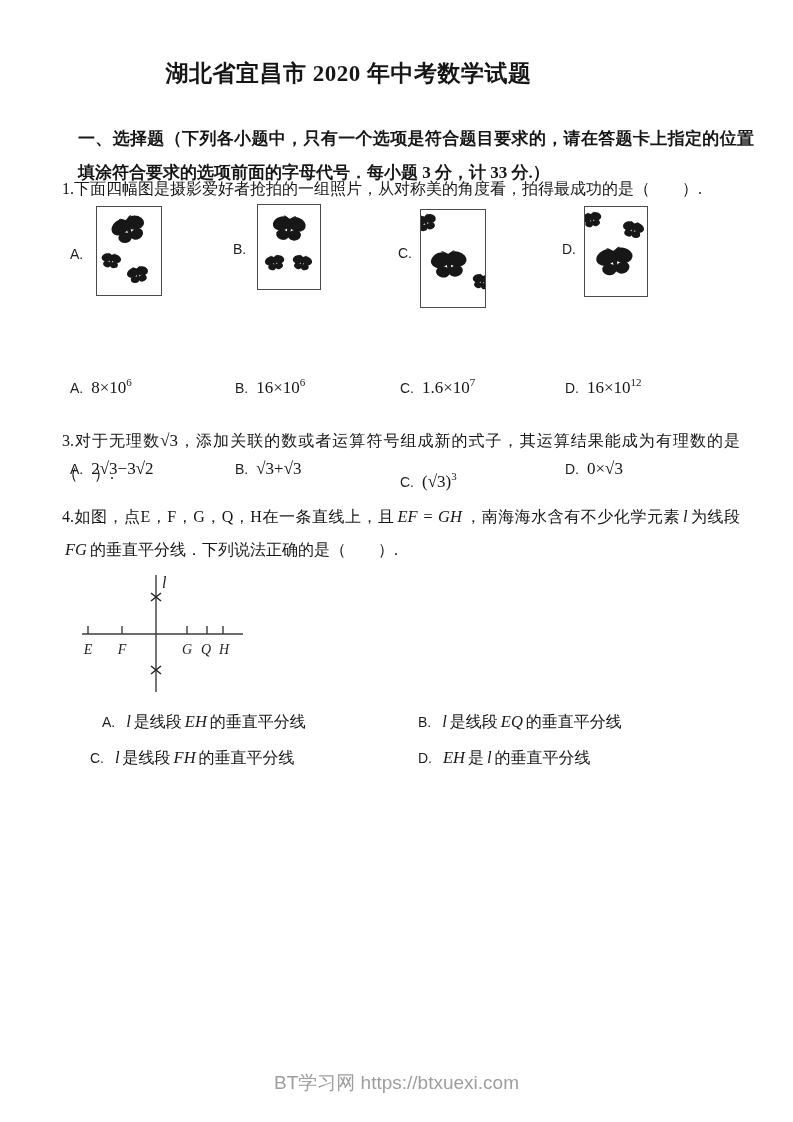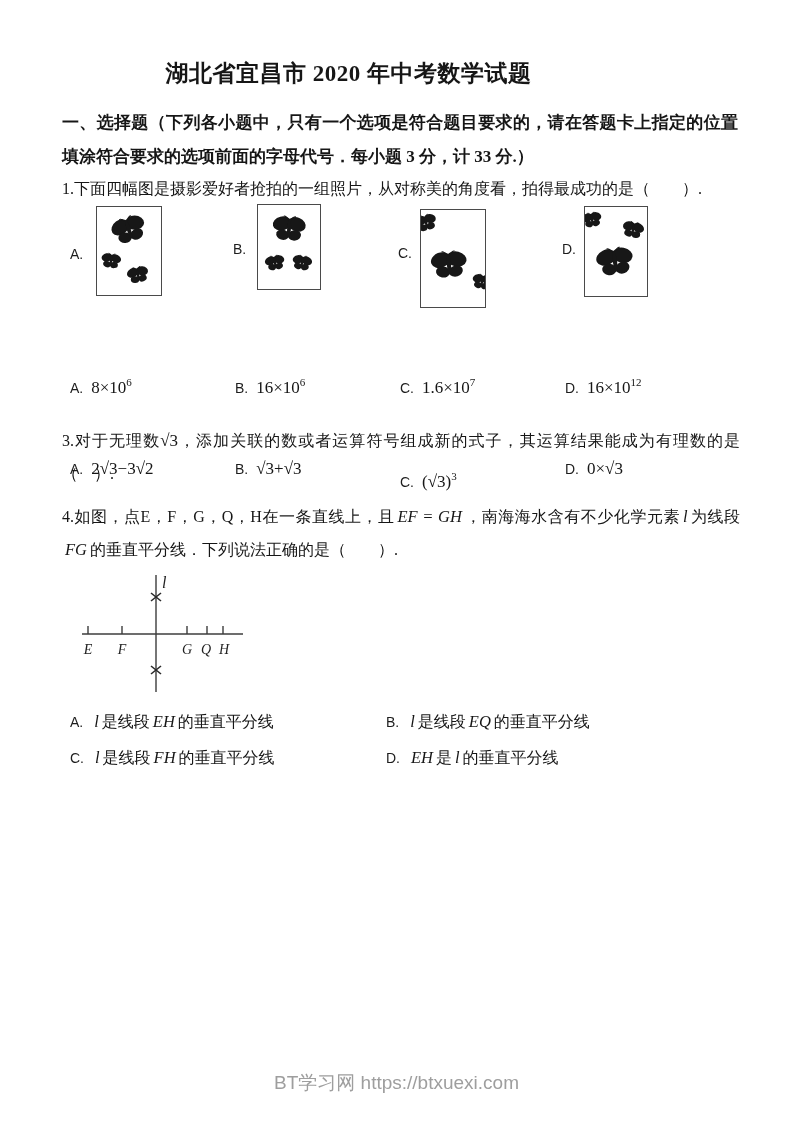--- a/index.html
+++ b/index.html
@@ -7,21 +7,21 @@
     width:793px;height:1122px;position:relative;background:#ffffff;
     font-family:"Liberation Serif","DejaVu Serif",serif;color:#161616;
     overflow:hidden;
   }
   .page{position:absolute;inset:0;}
   .title{
     position:absolute;top:58px;left:0;width:697px;margin:0;
     text-align:center;font-size:23px;font-weight:bold;letter-spacing:.5px;
   }
   .heading{
-    position:absolute;top:106px;left:62px;width:676px;margin:0;
+    position:absolute;top:106px;left:62px;width:676px;margin:16px;
     font-size:17px;font-weight:bold;line-height:34px;text-align:justify;
   }
   .q-para{
     position:absolute;left:62px;width:678px;margin:0;
     font-size:16px;line-height:33px;text-align:justify;
   }
   sup{font-size:11px;line-height:0;}
   .math{font-size:17px;}
   .mvar{font-style:italic;padding:0 3px;font-size:16.5px;}
   .opt-label{
@@ -32,21 +32,21 @@
   .q1-figs{position:absolute;top:196px;left:0;width:793px;height:118px;}
   .q1-figs .opt-label{position:absolute;}
   .bf-box{
     position:absolute;background:#fff;border:1.6px solid #4a4a4a;
     overflow:hidden;
   }
   .bf{position:absolute;}
   
   .opt4{position:absolute;padding-left:7px;white-space:nowrap;}
   
-  .opt2{position:absolute;padding-left:7px;white-space:nowrap;font-size:16px;}
+  .opt2{position:absolute;padding-left:7px;white-space:nowrap;font-size:16px;margin-left:32px;}
   
   .q4-fig{position:absolute;left:75px;top:566px;}
   .q4-fig .ln{stroke:#3c3c3c;stroke-width:1.4;}
   .q4-fig .tick{stroke:#3c3c3c;stroke-width:1.4;}
   .q4-fig .xmark{stroke:#2a2a2a;stroke-width:1.6;}
   .q4-fig text{
     font-family:"Liberation Serif","DejaVu Serif",serif;
     font-style:italic;font-size:14px;fill:#222;
   }
   .footer{
@@ -178,20 +178,20 @@
     <text x="13" y="88" text-anchor="middle">E</text>
     <text x="47" y="88" text-anchor="middle">F</text>
     <text x="112" y="88" text-anchor="middle">G</text>
     <text x="131" y="88" text-anchor="middle">Q</text>
     <text x="149" y="88" text-anchor="middle">H</text>
   </svg>
 
   <div>
     <div class="opt2" style="left:63px;top:712px"><span class="opt-label">A.</span><i class="mvar">l</i><span>是线段</span><i class="mvar">EH</i><span>的垂直平分线</span></div>
     <div class="opt2" style="left:379px;top:712px"><span class="opt-label">B.</span><i class="mvar">l</i><span>是线段</span><i class="mvar">EQ</i><span>的垂直平分线</span></div>
-    <div class="opt2" style="left:63px;top:748px"><span class="opt-label">C.</span><i class="mvar">l</i><span>是线段</span><i class="mvar">FH</i><span>的垂直平分线</span></div>
+    <div class="opt2" style="left:51px;top:748px"><span class="opt-label">C.</span><i class="mvar">l</i><span>是线段</span><i class="mvar">FH</i><span>的垂直平分线</span></div>
     <div class="opt2" style="left:379px;top:748px"><span class="opt-label">D.</span><i class="mvar">EH</i><span>是</span><i class="mvar">l</i><span>的垂直平分线</span></div>
   </div>
 
 
   <div class="footer">BT学习网 https://btxuexi.com</div>
 
 </div>
 
 </body></html>

